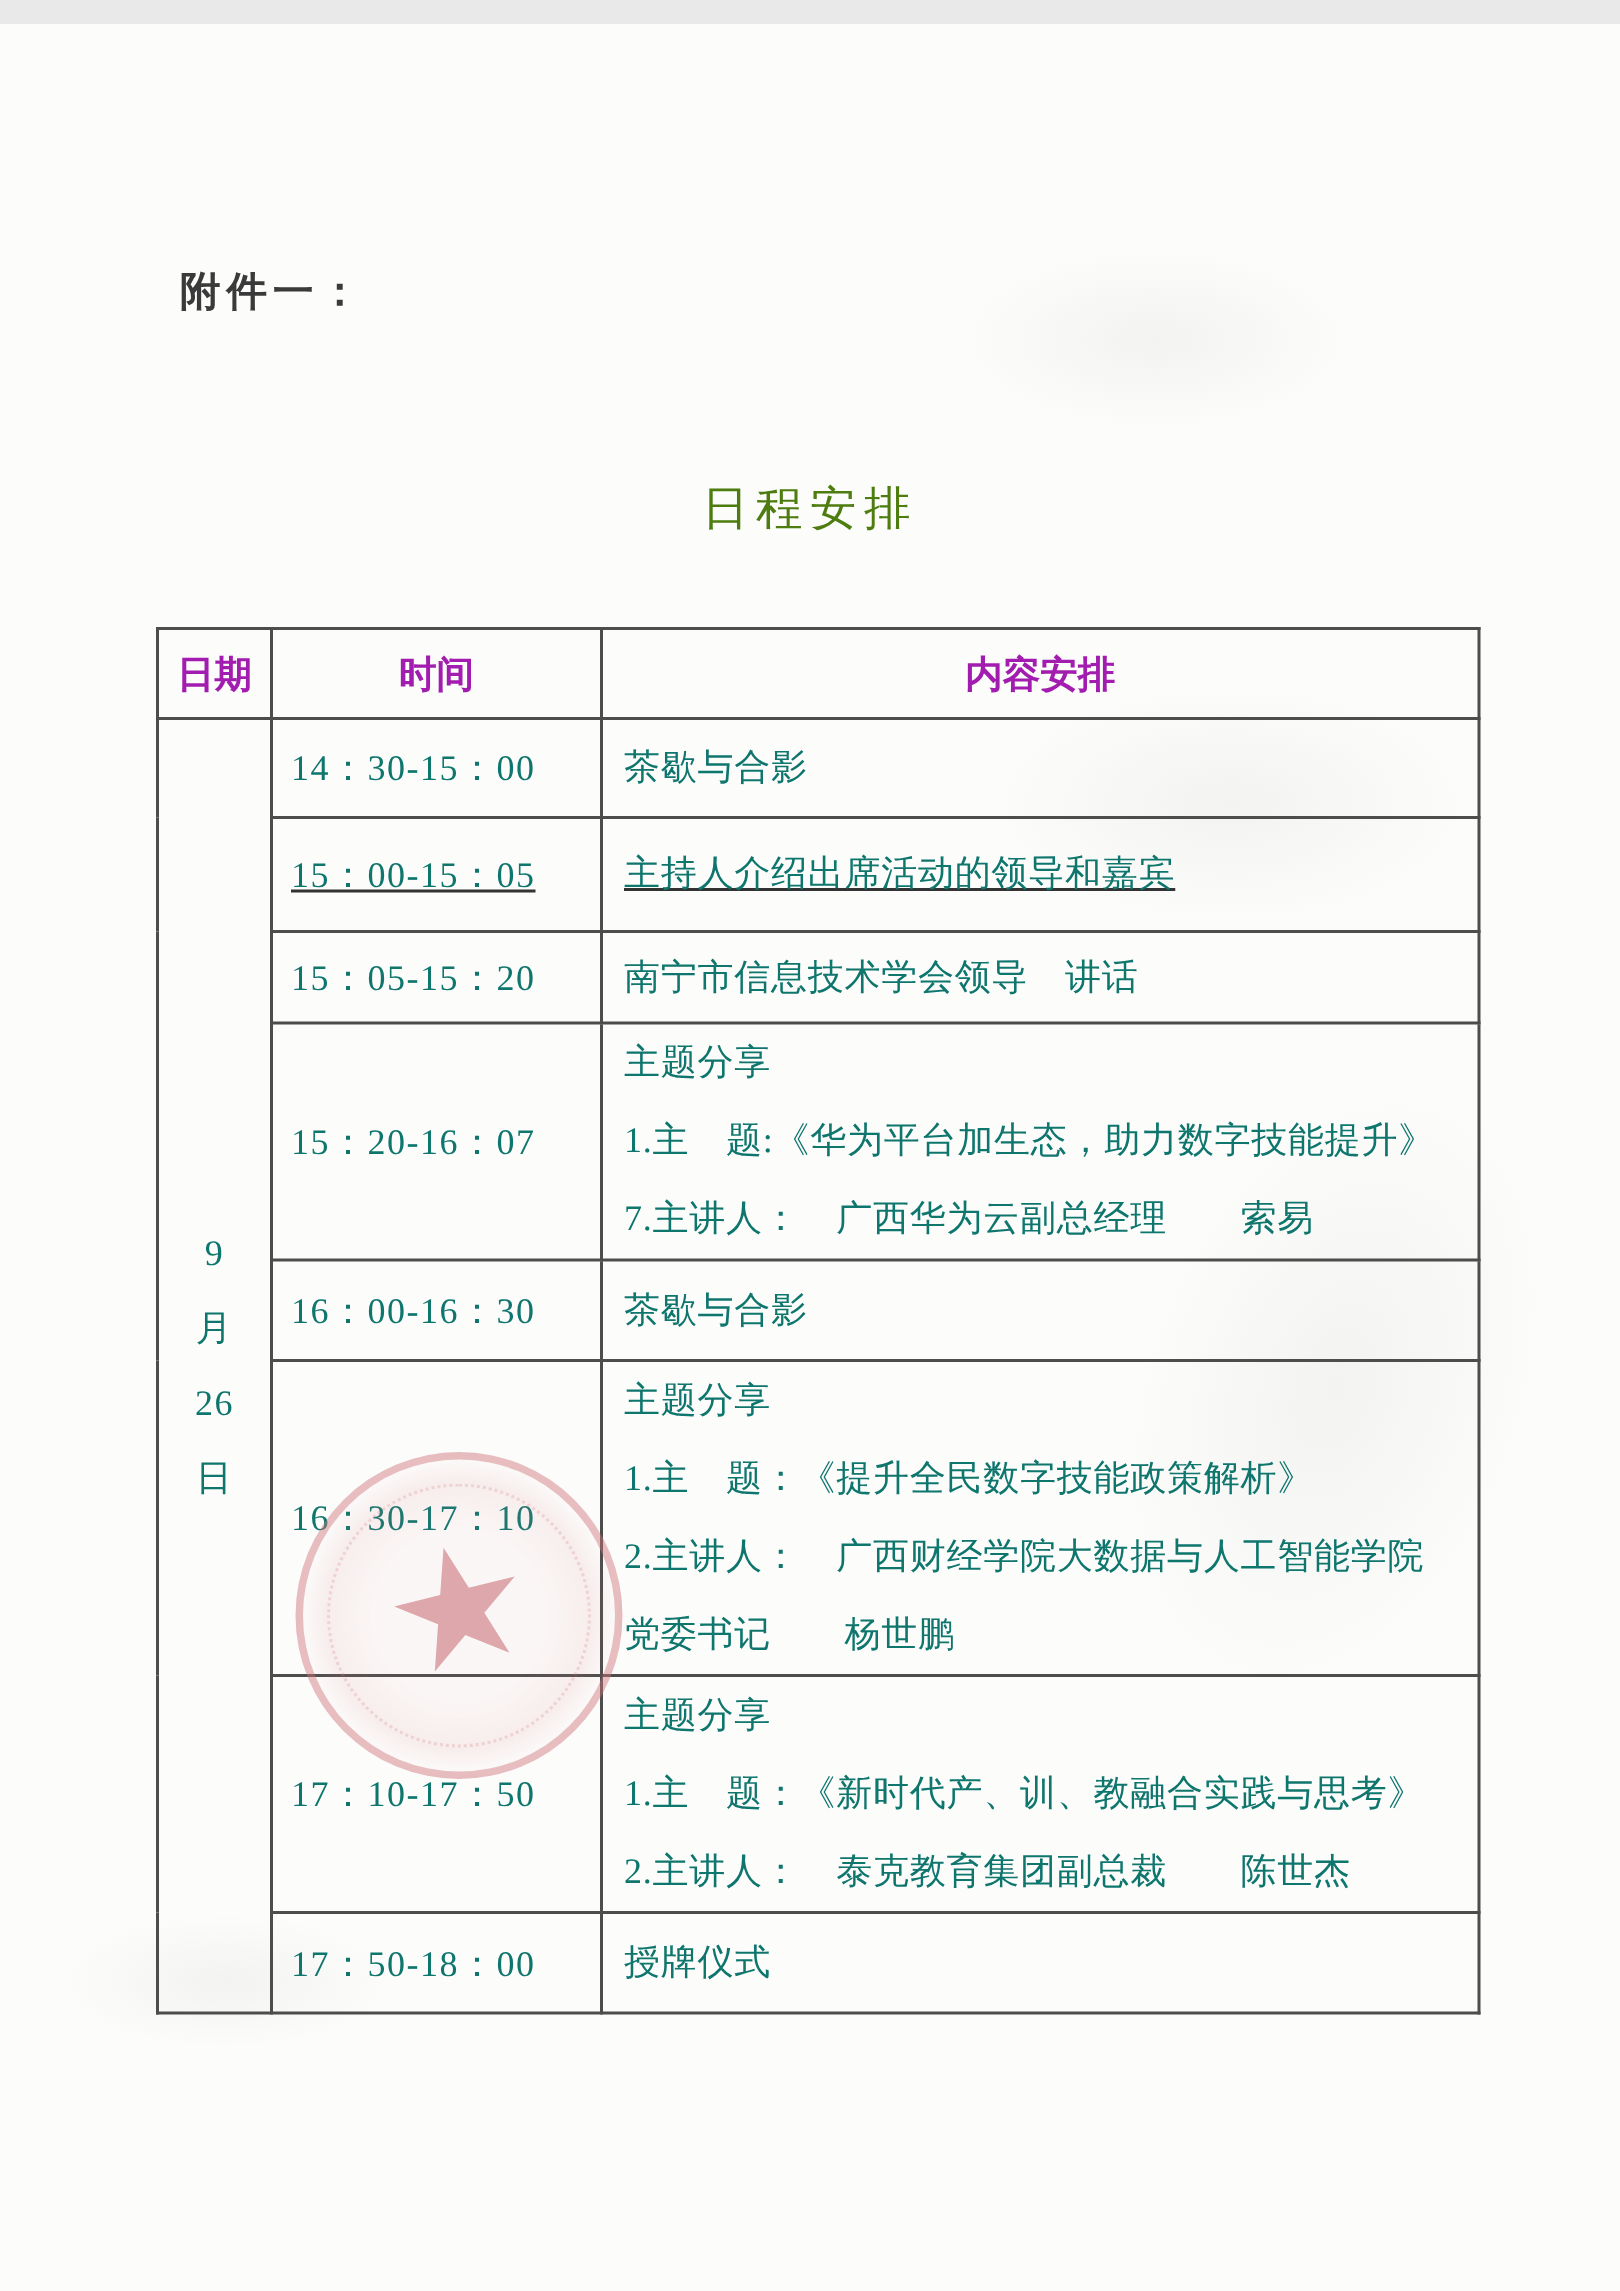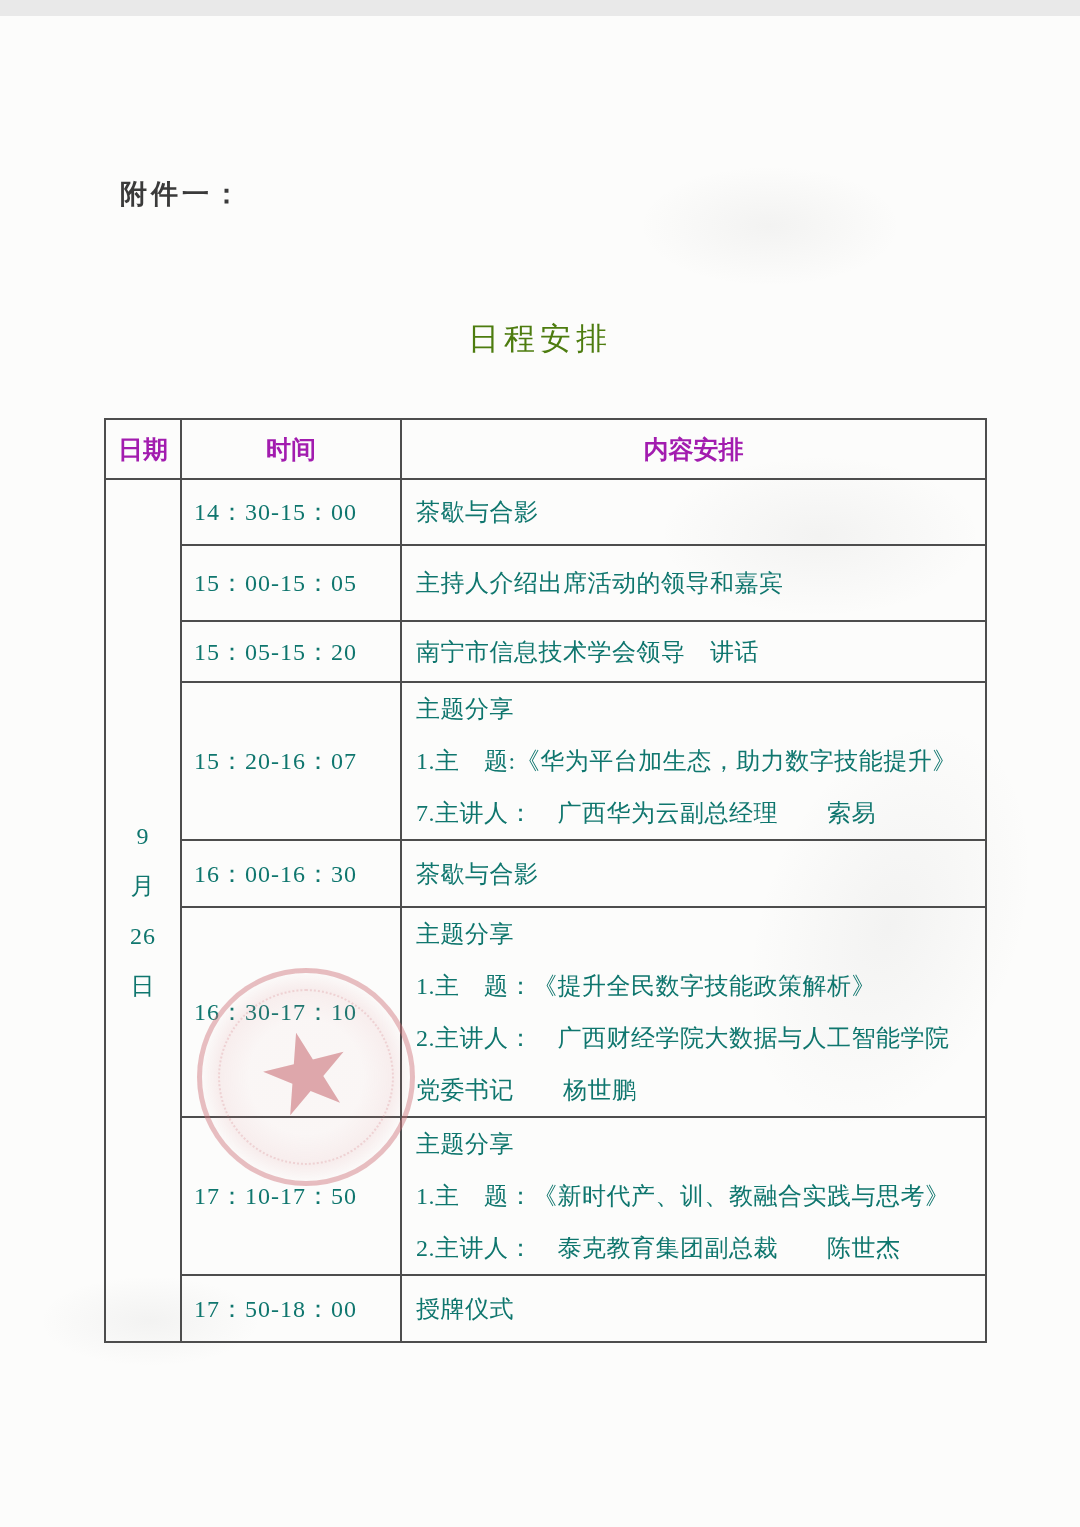--- a/index.html
+++ b/index.html
@@ -81,21 +81,21 @@
   }
   .schedule th {
     font-size: 25px;
     font-weight: 700;
     text-align: center;
     color: #a21caf;
   }
 
   tr.hr { height: 60px; }
   tr.r0 { height: 66px; }
-  tr.r1 { height: 76px; }
+  tr.r1 { height: 76px; text-decoration: underline; }
   tr.r2 { height: 61px; }
   tr.r3 { height: 157px; }
   tr.r4 { height: 67px; }
   tr.r5 { height: 203px; }
   tr.r6 { height: 153px; }
   tr.r7 { height: 67px; }
 
   td.datecell { text-align: center; }
   td.datecell .dch {
     line-height: 50px;

